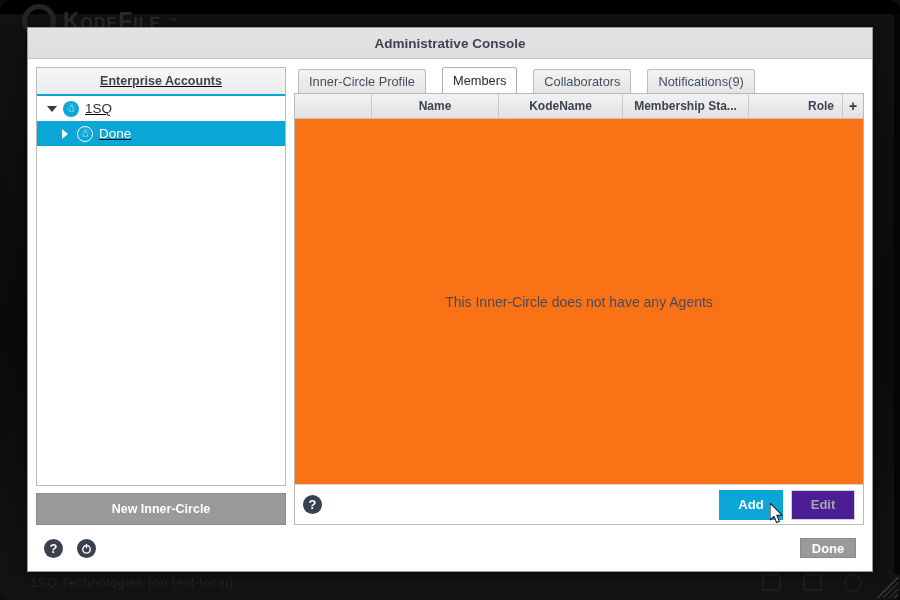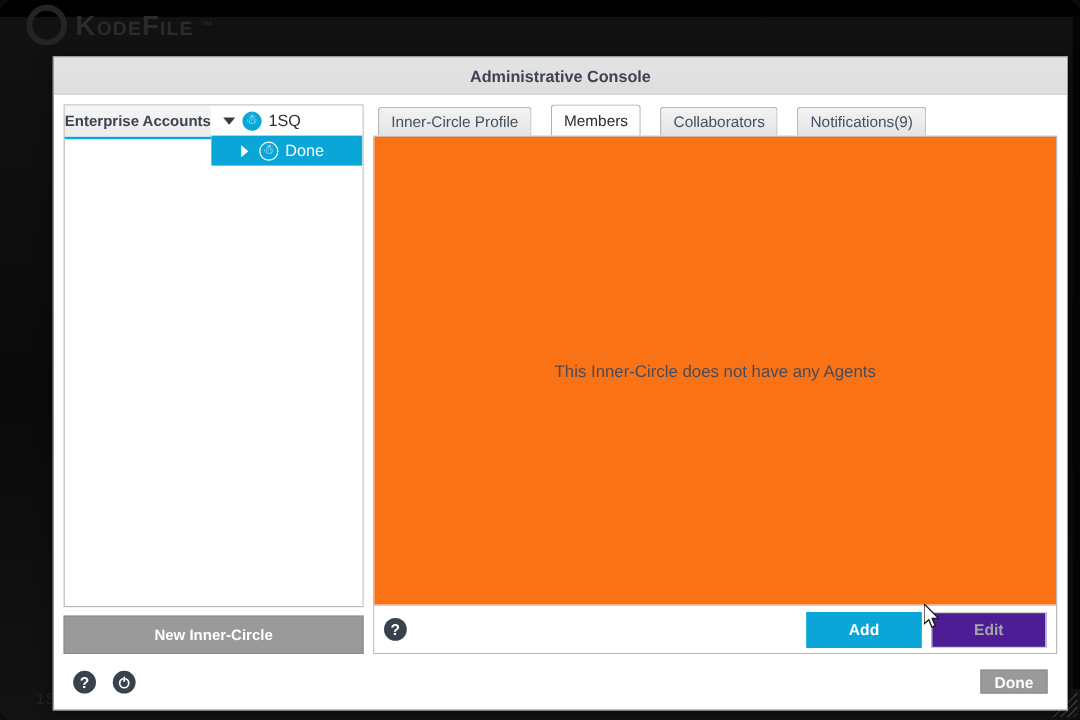--- a/index.html
+++ b/index.html
@@ -85,29 +85,28 @@
   #bg-rightedge {
     position: absolute;
     right: 0; top: 14px;
     width: 6px; height: 560px;
     background: #050505;
   }
 
   
   #dialog {
     position: absolute;
-    left: 44px; top: 27px;
+    left: 27px; top: 27px;
     width: 846px; height: 545px;
     background: #fdfdfd;
     border: 1px solid #9a9a9a;
     box-sizing: border-box;
     box-shadow: 0 2px 10px rgba(0,0,0,.55);
     display: flex;
     flex-direction: column;
-    margin-top: 20px;
   }
   #titlebar {
     height: 30px;
     background: linear-gradient(180deg, #e3e3e3 0%, #dedede 100%);
     border-bottom: 1px solid #c2c2c2;
     display: flex;
     align-items: center;
     justify-content: center;
     flex: 0 0 auto;
   }
@@ -133,22 +132,24 @@
     flex: 0 0 250px;
     display: flex;
     flex-direction: column;
     min-height: 0;
   }
   #tree-box {
     flex: 1 1 auto;
     border: 1px solid #b9b9b9;
     background: #fff;
     display: flex;
+    flex-direction: column;
     min-height: 0;
     box-sizing: border-box;
+    text-decoration: underline;
   }
   #tree-header {
     height: 26px;
     background: linear-gradient(180deg, #f6f6f6 0%, #ececec 100%);
     border-bottom: 2px solid #0aa6d8;
     display: flex;
     align-items: center;
     justify-content: center;
     font-size: 12.5px;
     font-weight: bold;
@@ -349,21 +350,21 @@
     align-items: center;
     justify-content: center;
     font-size: 13px;
     font-weight: bold;
     line-height: 1;
     cursor: default;
     flex: 0 0 19px;
   }
   .spacer { flex: 1 1 auto; }
   .action-btn {
-    width: 96px;
+    width: 64px;
     height: 30px;
     display: flex;
     align-items: center;
     justify-content: center;
     font-size: 13px;
     font-weight: bold;
     box-sizing: border-box;
     cursor: default;
   }
   .action-btn.primary {
@@ -473,20 +474,28 @@
 
         <div id="tabstrip">
           <div class="tab">Inner-Circle Profile</div>
           <div class="tab active">Members</div>
           <div class="tab">Collaborators</div>
           <div class="tab">Notifications(9)</div>
         </div>
 
         <div id="tab-panel">
 
+          <div id="table-header">
+            <div class="th c-blank"></div>
+            <div class="th c-name">Name</div>
+            <div class="th c-kode">KodeName</div>
+            <div class="th c-mem">Membership Sta...</div>
+            <div class="th c-role">Role</div>
+            <div class="th c-plus">+</div>
+          </div>
 
           <div id="table-body">
             <div id="empty-message">This Inner-Circle does not have any Agents</div>
           </div>
 
           <div id="panel-actions">
             <div class="circle-icon">?</div>
             <div class="spacer"></div>
             <div class="action-btn primary">Add</div>
             <div class="action-btn disabled">Edit</div>

